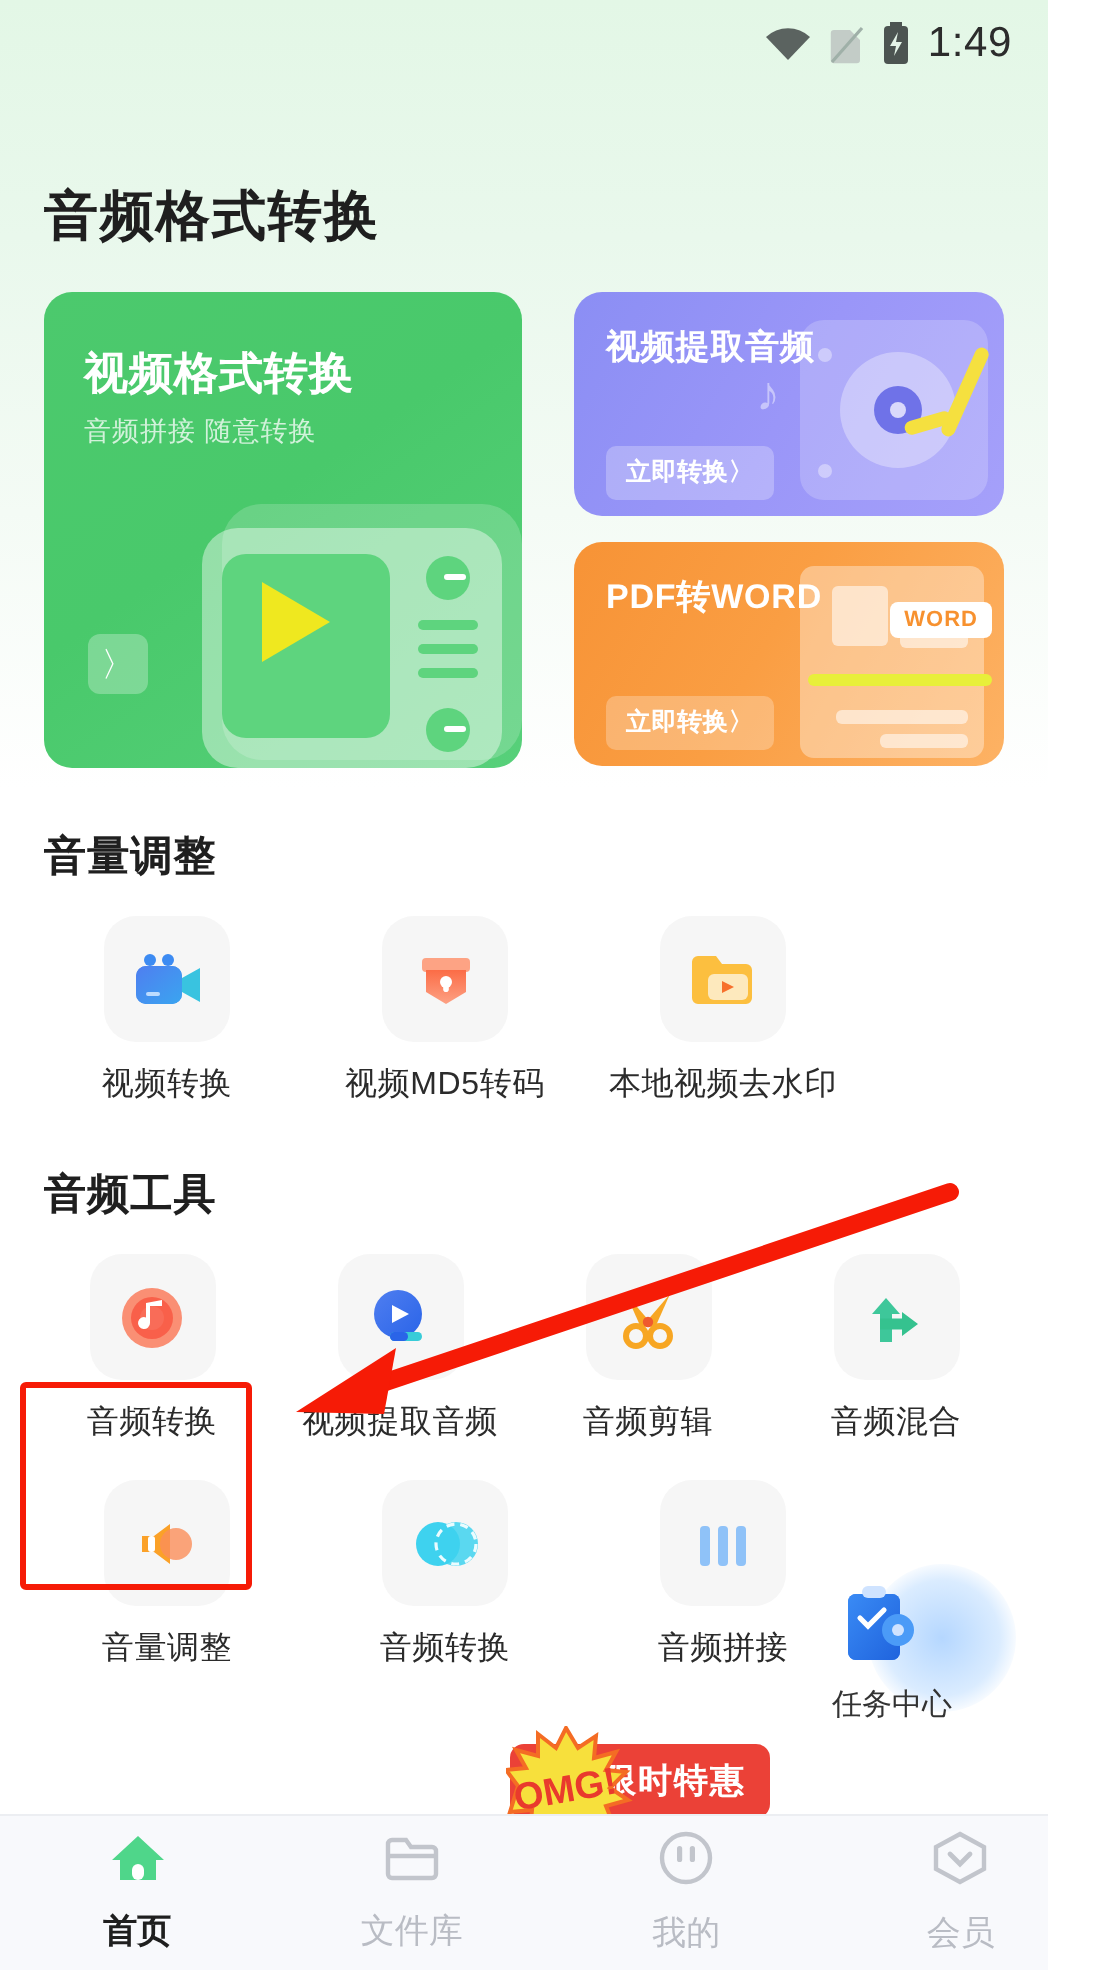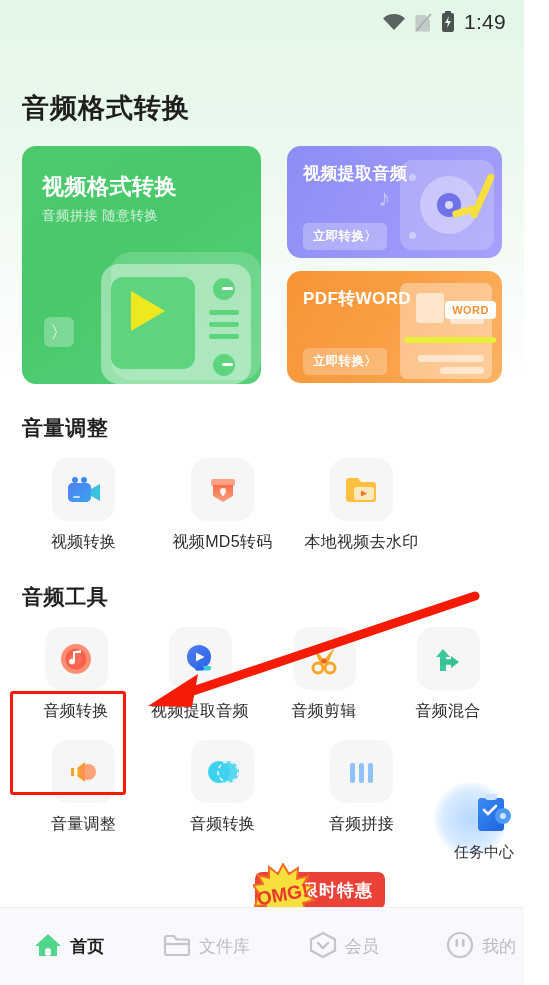--- a/index.html
+++ b/index.html
@@ -163,34 +163,34 @@
     border-left:10px solid transparent; border-right:10px solid transparent;
     border-top:10px solid #eb4137;
   }
   .omg-burst {
     position:absolute; left:-2px; top:-9px; z-index:2;
   }
 
   
   .task-center {
     position:absolute; right:10px; top:782px; width:98px; height:96px; z-index:42;
-    display:flex; flex-direction:column; align-items:flex-end; justify-content:flex-end;
+    display:flex; flex-direction:column; align-items:flex-start; justify-content:flex-end;
   }
   .task-glow {
     position:absolute; left:18px; top:0; width:74px; height:74px; border-radius:50%;
     background:radial-gradient(circle, rgba(168,208,255,.85) 0%, rgba(188,220,255,.55) 55%, rgba(205,230,255,0) 75%);
   }
   .task-label { font-size:15px; color:#333; position:relative; z-index:3; margin-bottom:16px;}
 
   
   .bottomnav {
     position:absolute; left:0; bottom:0; width:549px; height:78px;
     background:#f8f9fc; display:flex; border-top:1px solid #eceef2; z-index:60;
   }
-  .nav-item { flex:1; display:flex; flex-direction:row; align-items:center; justify-content:center; gap:7px;text-align:right;}
+  .nav-item { flex:1; display:flex; flex-direction:column; align-items:center; justify-content:center; gap:7px;text-align:right;}
   .nav-label { font-size:17px; color:#b9bcc4; }
   .nav-item.active .nav-label { color:#1f1f1f; font-weight:bold; }
 </style>
 </head>
 <body>
 
 <div class="phone">
 
   <div class="statusbar">
     <span class="sb-icon">
@@ -470,32 +470,32 @@
           <path d="M3 6 a2 2 0 0 1 2 -2 h7 l2.5 3.5 H25 a2 2 0 0 1 2 2 V21 a2 2 0 0 1 -2 2 H5 a2 2 0 0 1 -2 -2 z" fill="none" stroke="#c2c5cc" stroke-width="2.2"></path>
           <line x1="3" y1="12" x2="27" y2="12" stroke="#c2c5cc" stroke-width="2.2"></line>
         </svg>
       </span>
       <span class="nav-label">文件库</span>
     </div>
 
     <div class="nav-item">
       <span>
         <svg width="30" height="28" viewBox="0 0 30 28">
-          <path d="M15 2 L27 8.5 v11 L15 26 L3 19.5 v-11 z" fill="none" stroke="#c2c5cc" stroke-width="2.2"></path>
-          <path d="M10 12 L15 17 L20 12" fill="none" stroke="#c2c5cc" stroke-width="2.4" stroke-linecap="round"></path>
+          <circle cx="15" cy="14" r="12" fill="none" stroke="#c2c5cc" stroke-width="2.2"></circle>
+          <rect x="10.5" y="8" width="2.6" height="8" rx="1.3" fill="#c2c5cc"></rect>
+          <rect x="16.9" y="8" width="2.6" height="8" rx="1.3" fill="#c2c5cc"></rect>
         </svg>
       </span>
-      <span class="nav-label">会员</span>
+      <span class="nav-label">我的</span>
     </div>
 
     <div class="nav-item">
       <span>
         <svg width="30" height="28" viewBox="0 0 30 28">
-          <circle cx="15" cy="14" r="12" fill="none" stroke="#c2c5cc" stroke-width="2.2"></circle>
-          <rect x="10.5" y="8" width="2.6" height="8" rx="1.3" fill="#c2c5cc"></rect>
-          <rect x="16.9" y="8" width="2.6" height="8" rx="1.3" fill="#c2c5cc"></rect>
+          <path d="M15 2 L27 8.5 v11 L15 26 L3 19.5 v-11 z" fill="none" stroke="#c2c5cc" stroke-width="2.2"></path>
+          <path d="M10 12 L15 17 L20 12" fill="none" stroke="#c2c5cc" stroke-width="2.4" stroke-linecap="round"></path>
         </svg>
       </span>
-      <span class="nav-label">我的</span>
+      <span class="nav-label">会员</span>
     </div>
   </div>
 
 </div>
 
 </body></html>

